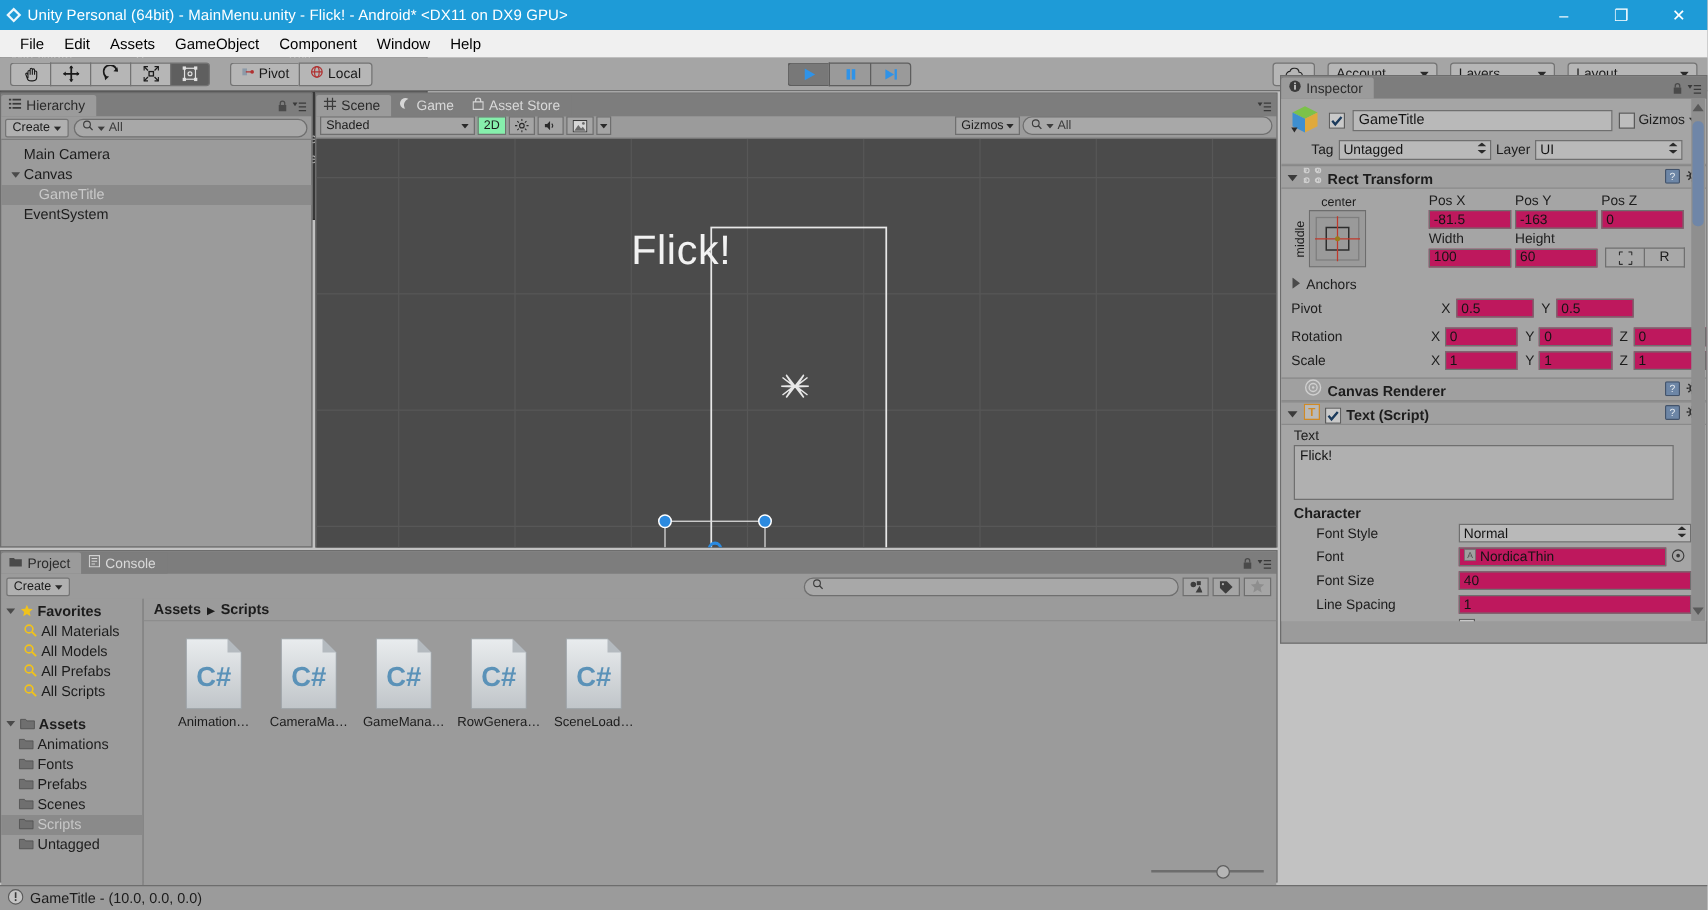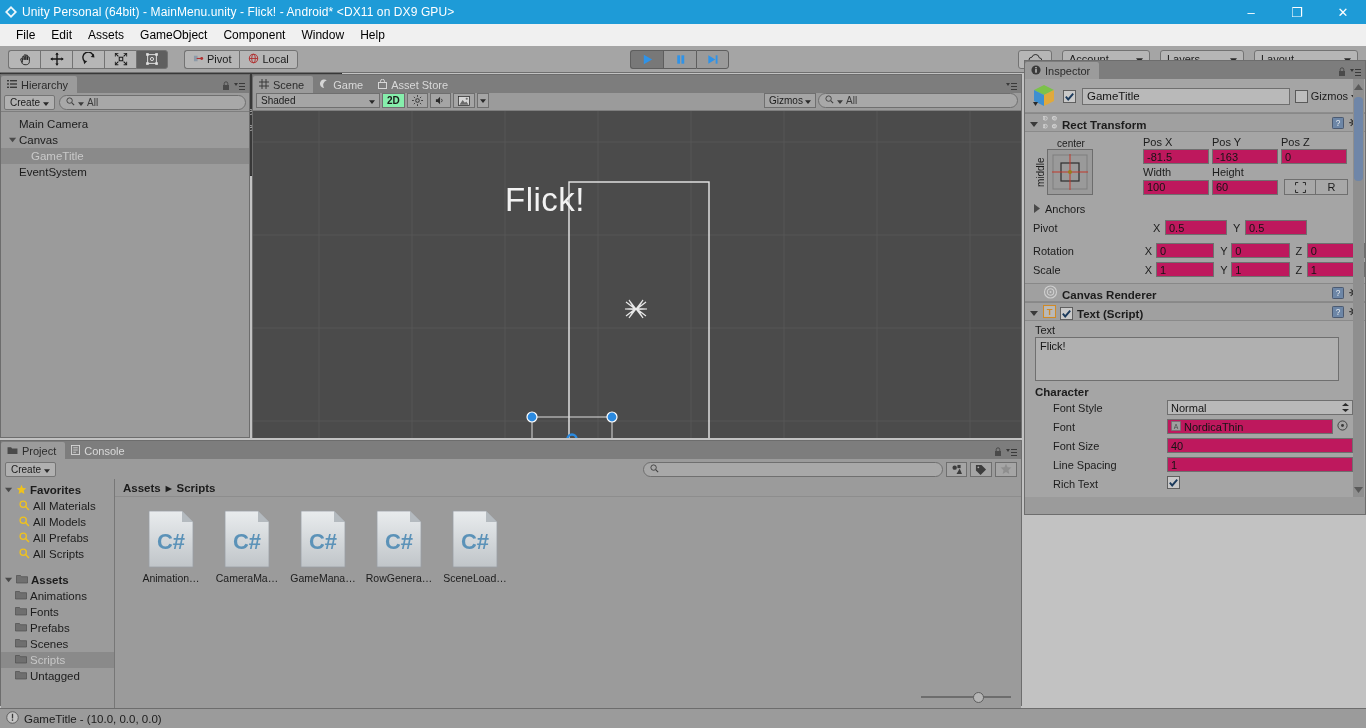--- a/index.html
+++ b/index.html
@@ -91,21 +91,21 @@
   .h-row.selected{ background:#8a8a8a; color:#c9c9c9; }
   .h-arrow{ width:12px; display:flex; align-items:center; justify-content:center; }
 
   
   #scene{ left:252px; top:74px; width:770px; height:364px; }
   .scene-toolbar{ height:18px; background:#9b9b9b; display:flex; align-items:flex-start; gap:2px; padding:0 3px; border-bottom:1px solid #7e7e7e;}
   .sdd{ height:15px; background:#a5a5a5; border:1px solid #6f6f6f; display:flex; align-items:center;
         justify-content:space-between; padding:0 4px; font-size:10px; color:#1c1c1c; }
   .sbtn{ height:15px; min-width:20px; background:#a5a5a5; border:1px solid #6f6f6f; display:flex;
          align-items:center; justify-content:center; font-size:10px; color:#1c1c1c; padding:0 4px;}
-  .sbtn.on{ background:#86efac;font-weight:bold; }
+  .sbtn.on{ background:#86efac; }
   .sceneview{ position:relative; width:100%; height:327px; background:#4b4b4b; overflow:hidden; }
 
   
   #project{ left:0; top:440px; width:1022px; height:266px; }
   .prj-body{ display:flex; height:229px; }
   .prj-left{ width:114px; background:#9b9b9b; border-right:1px solid #777; font-size:11.5px; padding-top:3px; }
   .prj-row{ height:16px; display:flex; align-items:center; gap:3px; padding-left:4px; color:#1c1c1c; }
   .prj-row.selected{ background:#8a8a8a; color:#c7c7c7; }
   .prj-row.bold{ font-weight:bold; }
   .prj-right{ flex:1; background:#9b9b9b; position:relative; }
@@ -748,20 +748,38 @@
           </div>
           <div class="namefield">GameTitle</div>
           <div style="display:flex;align-items:center;gap:3px">
             <span style="width:13px;height:13px;background:#bdbdbd;border:1px solid #5a5a5a;display:inline-block"></span>
             <span class="lbl">Gizmos</span>
             <span><svg width="8" height="5" viewBox="0 0 8 5">
                   <polygon points="0,0 8,0 4,5" fill="#2a2a2a"></polygon>
                 </svg></span>
           </div>
         </div>
+        <div class="ih-row2">
+          <span class="lbl">Tag</span>
+          <div class="dd" style="width:122px">
+            <span>Untagged</span>
+            <span><svg width="7" height="9" viewBox="0 0 7 9">
+                  <polygon points="3.5,0 7,3 0,3" fill="#2a2a2a"></polygon>
+                  <polygon points="3.5,9 7,6 0,6" fill="#2a2a2a"></polygon>
+                </svg></span>
+          </div>
+          <span class="lbl">Layer</span>
+          <div class="dd" style="width:118px">
+            <span>UI</span>
+            <span><svg width="7" height="9" viewBox="0 0 7 9">
+                  <polygon points="3.5,0 7,3 0,3" fill="#2a2a2a"></polygon>
+                  <polygon points="3.5,9 7,6 0,6" fill="#2a2a2a"></polygon>
+                </svg></span>
+          </div>
+        </div>
       </div>
 
       <div class="comp-header">
         <span><svg width="9" height="9" viewBox="0 0 9 9">
               <polygon points="0,2 8,2 4,7" fill="#3a3a3a"></polygon>
             </svg></span>
         <span>
           <svg width="15" height="13" viewBox="0 0 16 14">
               <path d="M2 2a1.5 1.5 0 100 .1M13 2a1.5 1.5 0 100 .1M2 11a1.5 1.5 0 100 .1M13 11a1.5 1.5 0 100 .1" fill="none" stroke="#cfcfcf" stroke-width="1.1"></path>
               <circle cx="2.5" cy="2.5" r="2" fill="none" stroke="#cfcfcf" stroke-width="1"></circle>

